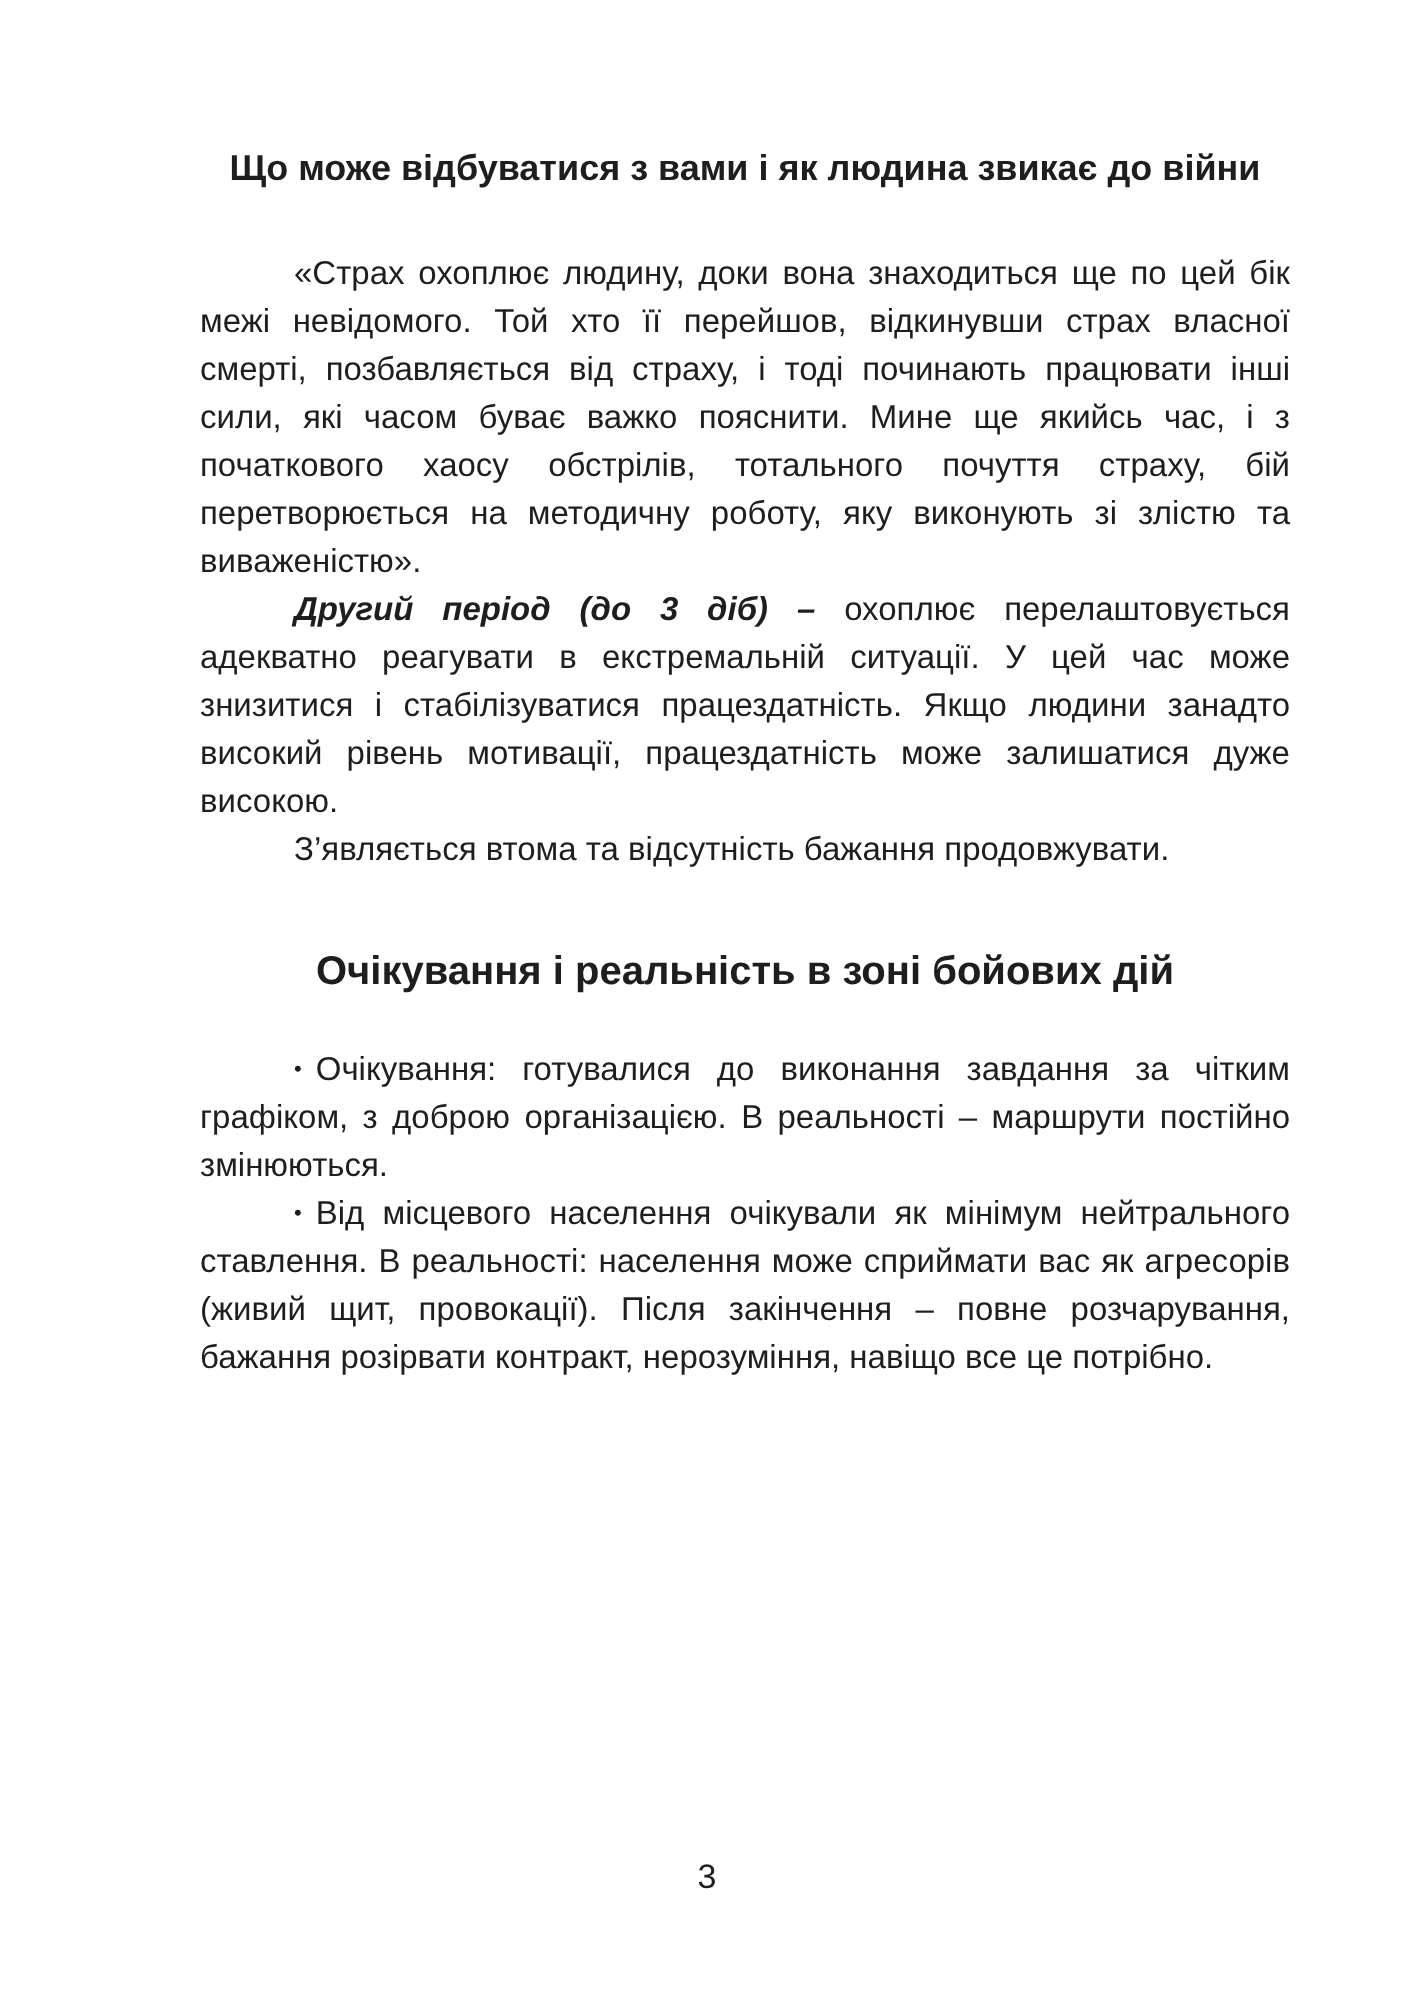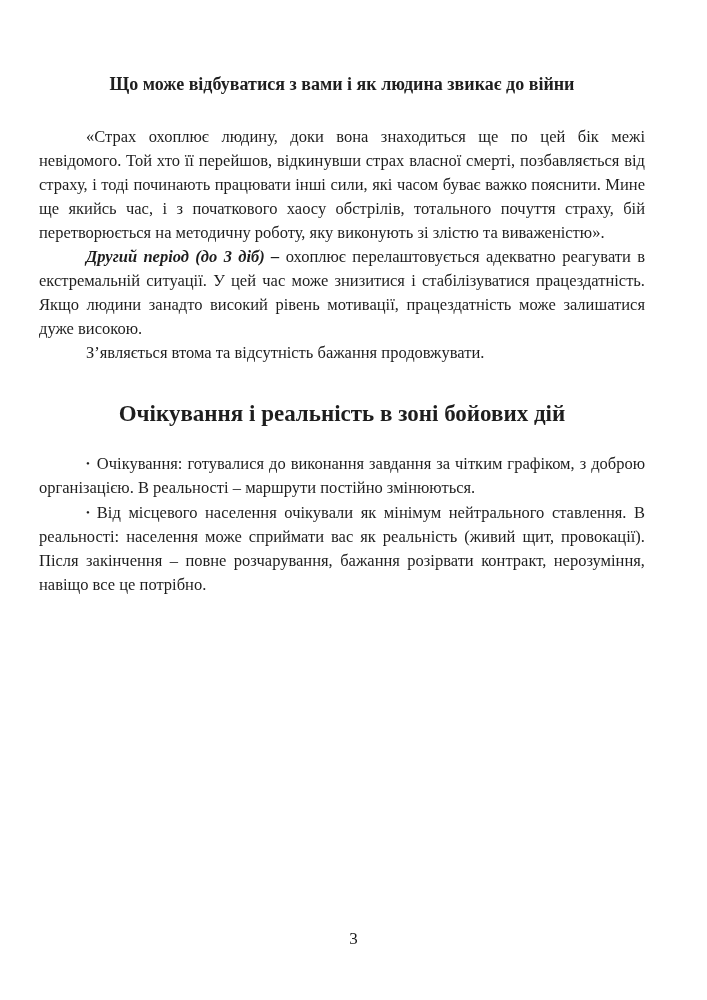--- a/index.html
+++ b/index.html
@@ -7,35 +7,35 @@
     padding: 0;
     background: #ffffff;
   }
   .page {
     position: relative;
     width: 707px;
     height: 1000px;
     box-sizing: border-box;
     background: #ffffff;
     color: #1e1e1e;
-    font-family: Liberation Serif, serif;
-    padding: 72px 62px 0 39px;
+    font-family: Liberation Sans, sans-serif;
+    padding: 72px 62px 0 100px;
     overflow: hidden;
   }
   .doc-title {
     margin: 0 0 29px 0;
     font-size: 18px;
     line-height: 24px;
     font-weight: bold;
     text-align: center;
     text-indent: 0;
   }
   .section-heading {
     margin: 37px 0 25px 0;
-    font-size: 23px;
+    font-size: 20px;
     line-height: 24px;
     font-weight: bold;
     text-align: center;
     text-indent: 0;
   }
   p.body-par {
     margin: 0;
     font-size: 16.5px;
     line-height: 24px;
     text-align: justify;
@@ -75,18 +75,18 @@
 
   <p class="body-par"><span class="lead">Другий період (до 3 діб) –</span> <span>охоплює перелаштовується адекватно реагувати в екстремальній ситуації. У цей час може знизитися і стабілізуватися працездатність. Якщо людини занадто високий рівень мотивації, працездатність може залишатися дуже високою.</span></p>
 
 
   <p class="body-par">З’являється втома та відсутність бажання продовжувати.</p>
 
   <h2 class="section-heading">Очікування і реальність в зоні бойових дій</h2>
 
   <p class="body-par"><span class="bullet-marker">•</span><span>Очікування: готувалися до виконання завдання за чітким графіком, з доброю організацією. В реальності – маршрути постійно змінюються.</span></p>
 
-  <p class="body-par"><span class="bullet-marker">•</span><span>Від місцевого населення очікували як мінімум нейтрального ставлення. В реальності: населення може сприймати вас як реальність (живий щит, провокації). Після закінчення – повне розчарування, бажання розірвати контракт, нерозуміння, навіщо все це потрібно.</span></p>
+  <p class="body-par"><span class="bullet-marker">•</span><span>Від місцевого населення очікували як мінімум нейтрального ставлення. В реальності: населення може сприймати вас як агресорів (живий щит, провокації). Після закінчення – повне розчарування, бажання розірвати контракт, нерозуміння, навіщо все це потрібно.</span></p>
 
 
   <div class="page-number">3</div>
 
 </div>
 
 </body></html>

